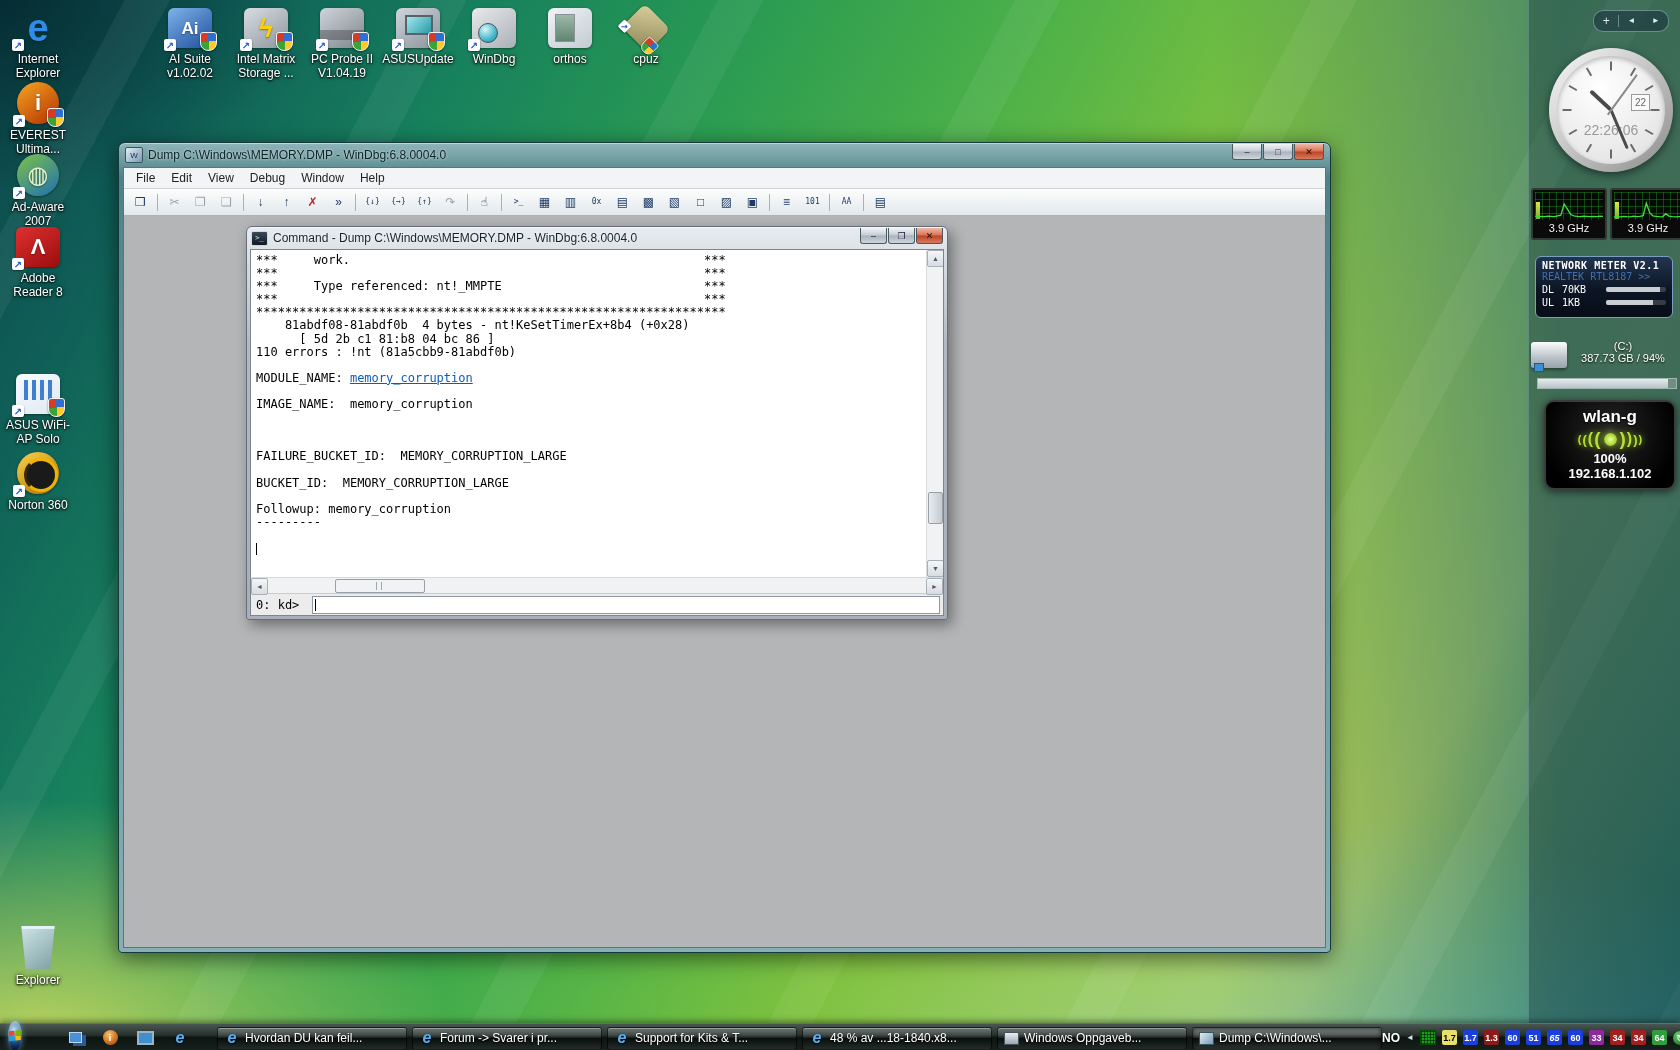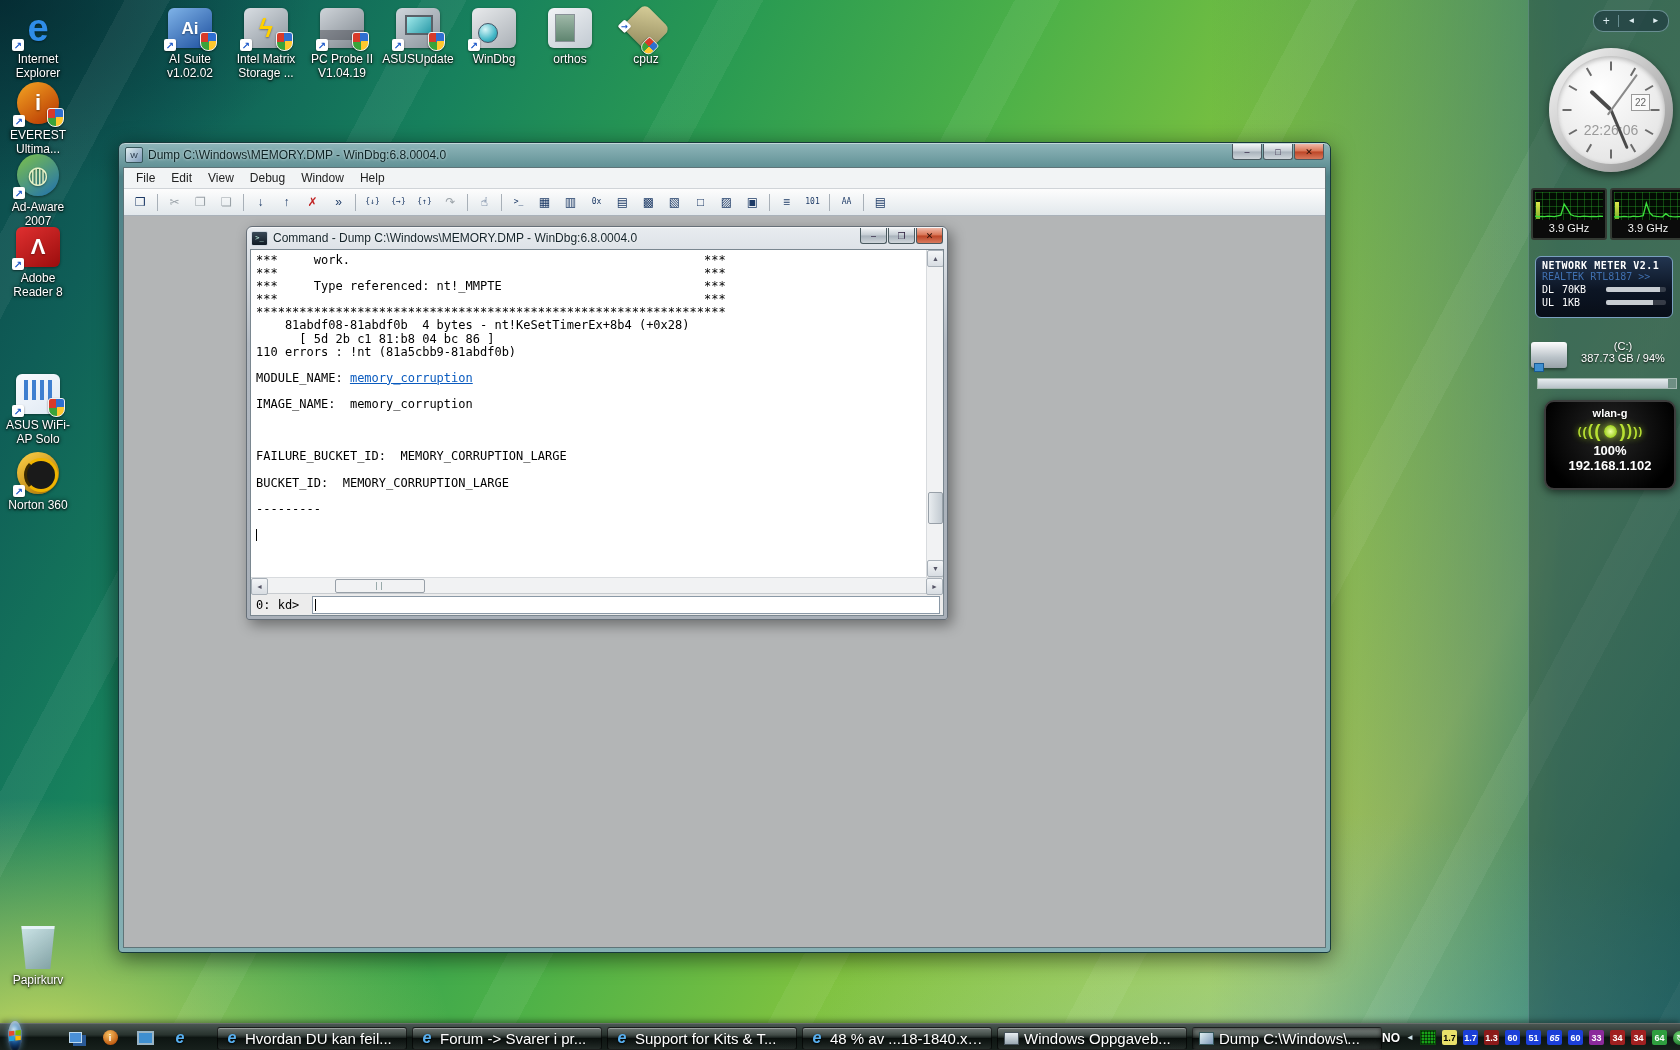--- a/index.html
+++ b/index.html
@@ -97,21 +97,21 @@
   #disk-led{position:absolute;left:3px;bottom:-4px;width:8px;height:7px;background:#3f8fd0;border:1px solid #1a5a90;}
   #disk-text{position:absolute;left:40px;top:2px;width:108px;text-align:center;color:#fff;font-size:11px;
              text-shadow:0 1px 2px #000;}
   #disk-bar{position:absolute;left:8px;top:40px;width:138px;height:9px;background:rgba(200,210,215,.35);
             border:1px solid rgba(255,255,255,.35);}
   #disk-fill{height:100%;background:linear-gradient(180deg,#e6ecef,#b8c2c8);}
 
   #wlan{position:absolute;left:15px;top:400px;width:128px;height:86px;border-radius:10px;
         background:radial-gradient(circle at 50% 35%,#262626,#000 80%);border:2px solid #3c3c3c;
         box-shadow:0 2px 8px rgba(0,0,0,.6);color:#fff;text-align:center;}
-  #wlan-name{font-size:11px;font-weight:bold;margin-top:5px;text-shadow:0 1px 2px #000;}
+  #wlan-name{font-size:17px;font-weight:bold;margin-top:5px;text-shadow:0 1px 2px #000;}
   #wlan-arcs{height:24px;display:flex;align-items:center;justify-content:center;gap:1px;
              color:#b8e034;text-shadow:0 0 6px #9fd020;font-weight:bold;}
   #wlan-arcs .dot{width:13px;height:13px;border-radius:50%;margin:0 2px;
                   background:radial-gradient(circle,#ecff9e,#9fd020 70%);box-shadow:0 0 8px #b8e034;}
   #wlan-pct{font-size:13px;font-weight:bold;}
   #wlan-ip{font-size:13px;font-weight:bold;}
 
   
   #windbg{position:absolute;left:118px;top:142px;width:1211px;height:809px;border-radius:7px 7px 4px 4px;
           background:linear-gradient(180deg,#8fb6ba,#4f8287 34px,#6e9da1 60%,#86b0b4);
@@ -198,21 +198,21 @@
            color:#fff;font-size:9px;font-weight:bold;display:flex;align-items:center;justify-content:center;}
   .ql-mon{width:13px;height:10px;border:2px solid #9ab4c4;background:#3f8fd0;}
   .e-ico{color:#58b0f0;font-size:16px;font-weight:bold;font-style:italic;text-shadow:0 1px 2px #000;line-height:1;}
   #taskbtns{display:flex;gap:5px;margin-left:26px;}
   .taskbtn{width:176px;height:21px;margin-top:1px;border-radius:3px;border:1px solid rgba(0,0,0,.65);
            background:linear-gradient(180deg, rgba(255,255,255,.25), rgba(255,255,255,.08) 45%, rgba(0,0,0,.28) 50%, rgba(255,255,255,.06));
            box-shadow:inset 0 1px 0 rgba(255,255,255,.3);display:flex;align-items:center;padding:0 6px;gap:5px;
            color:#fff;cursor:pointer;overflow:hidden;}
   .taskbtn.active{background:linear-gradient(180deg, rgba(255,255,255,.38), rgba(255,255,255,.12) 45%, rgba(0,0,0,.38) 50%, rgba(255,255,255,.10));
                   box-shadow:inset 0 1px 4px rgba(0,0,0,.6);}
-  .tb-label{font-size:15px;white-space:nowrap;overflow:hidden;text-overflow:ellipsis;text-shadow:0 1px 2px #000;}
+  .tb-label{font-size:12px;white-space:nowrap;overflow:hidden;text-overflow:ellipsis;text-shadow:0 1px 2px #000;}
   .tb-ic{flex:none;display:flex;align-items:center;justify-content:center;width:16px;}
   .tb-ic.app{width:13px;height:11px;background:linear-gradient(180deg,#e8eef2,#9aa8b2);border:1px solid #47525a;}
   .tb-ic.windbg{width:13px;height:11px;background:linear-gradient(135deg,#dfeef0,#7d98b8);border:1px solid #35565a;}
   #tray{margin-left:auto;display:flex;align-items:center;gap:6px;padding-right:10px;color:#fff;}
   #tray-lang{font-size:12px;font-weight:bold;text-shadow:0 1px 2px #000;}
   #tray-chev{font-size:8px;color:#cfe4ea;cursor:pointer;}
   #tray-grid{width:14px;height:13px;background-color:#17a017;border:1px solid #0a4a0a;
              background-image:linear-gradient(rgba(0,0,0,.5) 1px, rgba(0,0,0,0) 1px),linear-gradient(90deg, rgba(0,0,0,.5) 1px, rgba(0,0,0,0) 1px);
              background-size:3px 3px;cursor:pointer;}
   #badges{display:flex;gap:6px;}
@@ -326,21 +326,21 @@
             <div class="inner-ring"></div>
             <div class="glyph" style="color: rgb(240, 180, 0); font-size: 16px;">↺</div>
             <div class="sc-arrow">↗</div>
           </div>
           <div class="dlabel">Norton 360</div>
         </div>
       </div>
 
     <div class="slot" id="recycle" style="position:absolute;left:0;top:926px;width:76px;">
       <div class="dicon basket" style="background:linear-gradient(145deg, rgba(215,235,245,.92), rgba(120,150,170,.85));"></div>
-      <div class="dlabel">Papirkurv</div>
+      <div class="dlabel">Explorer</div>
     </div>
 
     <div id="sidebar">
       <div id="sb-controls">
         <div class="sbc">+</div>
         <div class="sbdiv"></div>
         <div class="sbc small">◄</div>
         <div class="sbc small">►</div>
       </div>
 
@@ -518,20 +518,21 @@
                     <div class="cline"><span>MODULE_NAME: </span><span class="clink">memory_corruption</span></div>
                     <div class="cline"> </div>
                     <div class="cline">IMAGE_NAME:  memory_corruption</div>
                     <div class="cline"> </div>
                     <div class="cline"> </div>
                     <div class="cline"> </div>
                     <div class="cline">FAILURE_BUCKET_ID:  MEMORY_CORRUPTION_LARGE</div>
                     <div class="cline"> </div>
                     <div class="cline">BUCKET_ID:  MEMORY_CORRUPTION_LARGE</div>
                     <div class="cline"> </div>
+                    <div class="cline">Followup: memory_corruption</div>
                     <div class="cline">---------</div>
                     <div class="cline"> </div>
                     <div class="cline"><span class="caret"></span></div>
                   </div>
                 <div class="vscroll">
                   <div class="sbtn up">▲</div>
                   <div class="vthumb"></div>
                   <div class="sbtn down">▼</div>
                 </div>
               </div>

